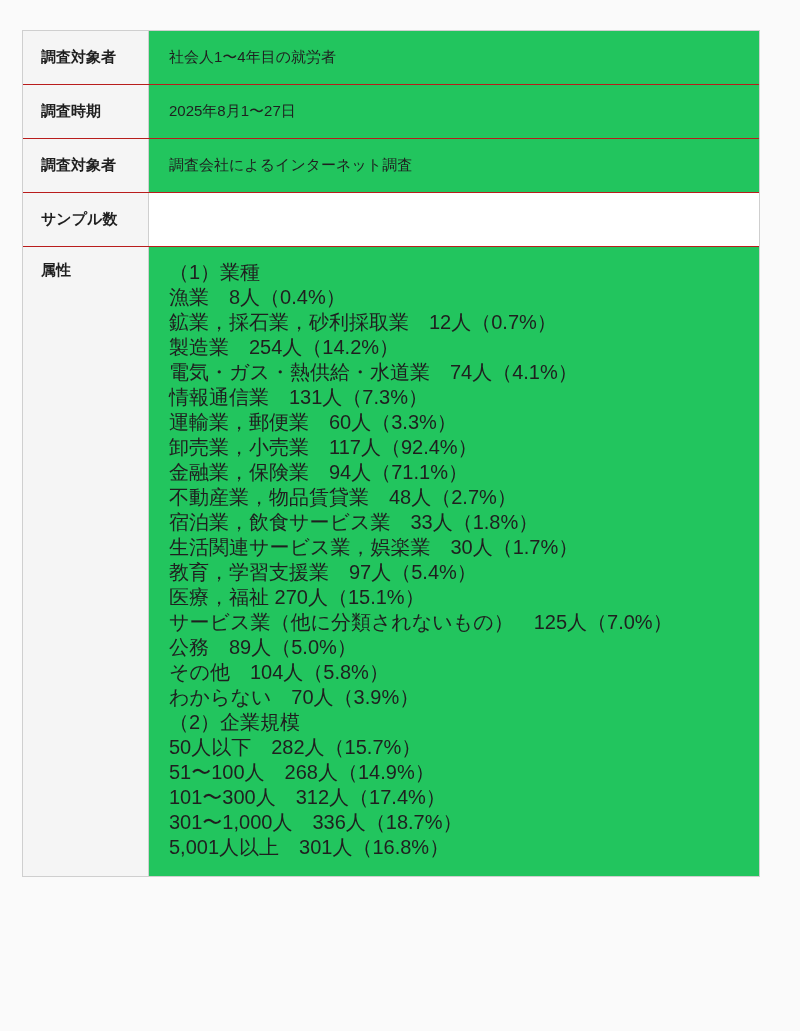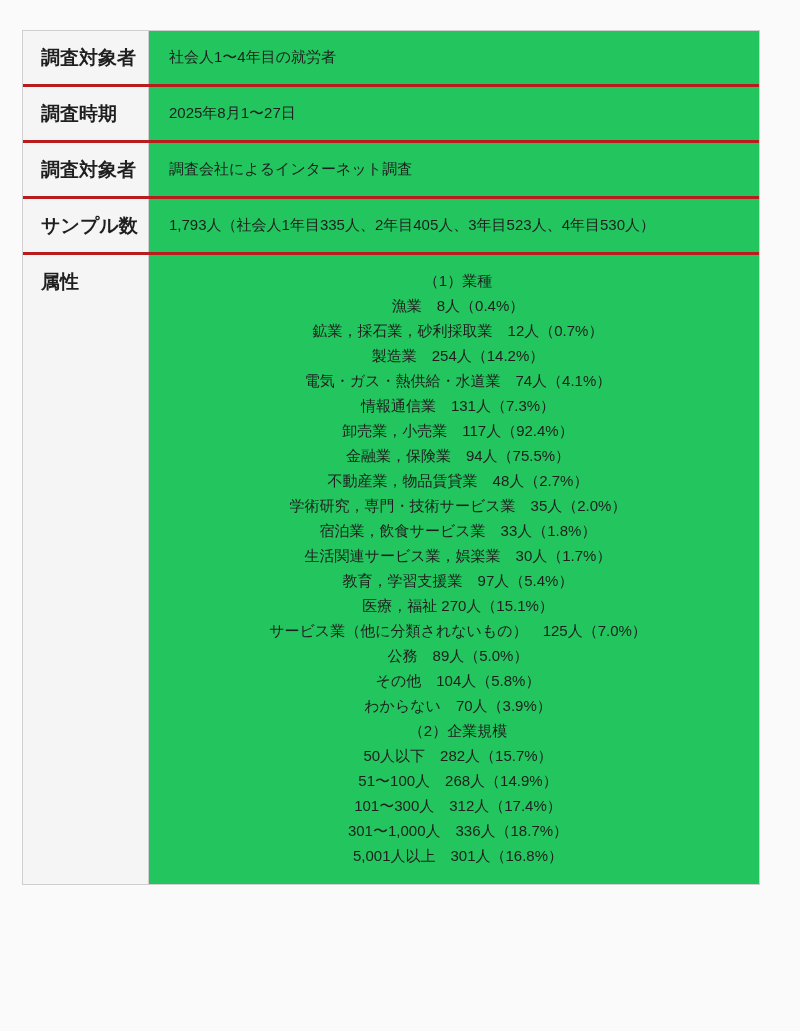--- a/index.html
+++ b/index.html
@@ -21,32 +21,32 @@
     left: 22px;
     top: 30px;
     width: 738px;
     border: 1px solid #cfcfcf;
     box-sizing: border-box;
     background: #ffffff;
   }
   .trow {
     display: flex;
     align-items: stretch;
-    border-top: 3px solid #b91c1c;
+    border-top: 1px solid #b91c1c;
   }
   .trow:first-child {
     border-top: none;
   }
   .tlabel {
     width: 107px;
     flex: 0 0 107px;
     padding-left: 18px;
     background: #f5f5f5;
     border-right: 1px solid #cfcfcf;
-    font-size: 19px;
+    font-size: 15px;
     font-weight: 600;
     display: flex;
     align-items: center;
     box-sizing: content-box;
   }
   .tcontent {
     flex: 1 1 auto;
     background: #22c55e;
     padding-left: 20px;
     padding-right: 12px;
@@ -63,23 +63,22 @@
     padding-top: 14px;
     font-family: Liberation Serif, serif;
   }
   .row-attr .tcontent {
     display: block;
     padding-top: 13px;
     padding-bottom: 16px;
   }
   .attr-line {
     line-height: 25px;
-    font-size: 15px;
+    font-size: 20px;
     white-space: pre-wrap;
-    text-align: center;
   }
 </style>
 </head>
 <body>
 
 <div class="survey-table">
 
   <div class="trow row-fixed">
     <div class="tlabel">調査対象者</div>
     <div class="tcontent">社会人1〜4年目の就労者</div>
@@ -90,36 +89,35 @@
     <div class="tcontent">2025年8月1〜27日</div>
   </div>
 
   <div class="trow row-fixed">
     <div class="tlabel">調査対象者</div>
     <div class="tcontent">調査会社によるインターネット調査</div>
   </div>
 
   <div class="trow row-fixed">
     <div class="tlabel">サンプル数</div>
-    <div class="tcontent">1,793人（社会人1年目335人、2年目405人、3年目523人、4年目530人）</div>
   </div>
 
   <div class="trow row-attr">
     <div class="tlabel">属性</div>
     <div class="tcontent">
         <div class="attr-line">（1）業種</div>
         <div class="attr-line">漁業　8人（0.4%）</div>
         <div class="attr-line">鉱業，採石業，砂利採取業　12人（0.7%）</div>
         <div class="attr-line">製造業　254人（14.2%）</div>
         <div class="attr-line">電気・ガス・熱供給・水道業　74人（4.1%）</div>
         <div class="attr-line">情報通信業　131人（7.3%）</div>
+        <div class="attr-line">運輸業，郵便業　60人（3.3%）</div>
         <div class="attr-line">卸売業，小売業　117人（92.4%）</div>
-        <div class="attr-line">金融業，保険業　94人（75.5%）</div>
+        <div class="attr-line">金融業，保険業　94人（71.1%）</div>
         <div class="attr-line">不動産業，物品賃貸業　48人（2.7%）</div>
-        <div class="attr-line">学術研究，専門・技術サービス業　35人（2.0%）</div>
         <div class="attr-line">宿泊業，飲食サービス業　33人（1.8%）</div>
         <div class="attr-line">生活関連サービス業，娯楽業　30人（1.7%）</div>
         <div class="attr-line">教育，学習支援業　97人（5.4%）</div>
         <div class="attr-line">医療，福祉 270人（15.1%）</div>
         <div class="attr-line">サービス業（他に分類されないもの）　125人（7.0%）</div>
         <div class="attr-line">公務　89人（5.0%）</div>
         <div class="attr-line">その他　104人（5.8%）</div>
         <div class="attr-line">わからない　70人（3.9%）</div>
         <div class="attr-line">（2）企業規模</div>
         <div class="attr-line">50人以下　282人（15.7%）</div>

